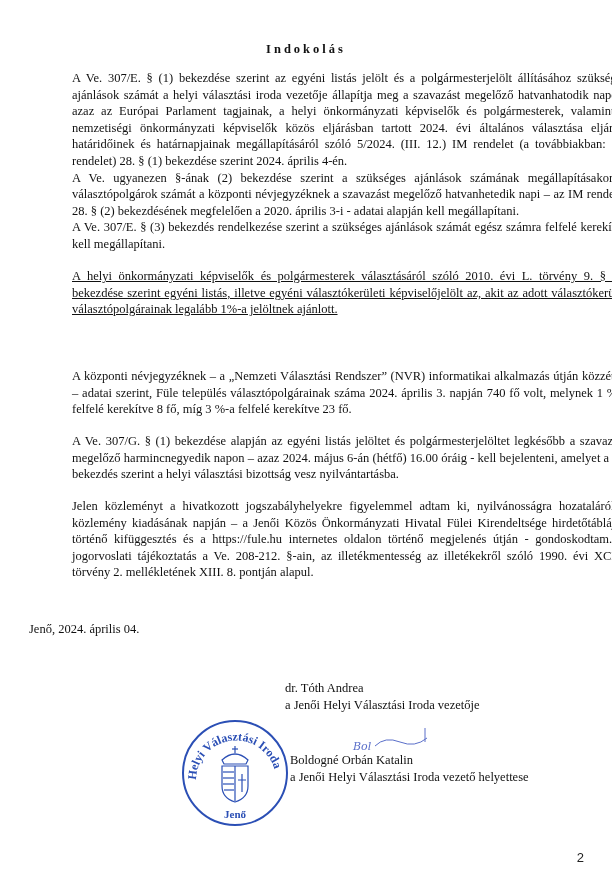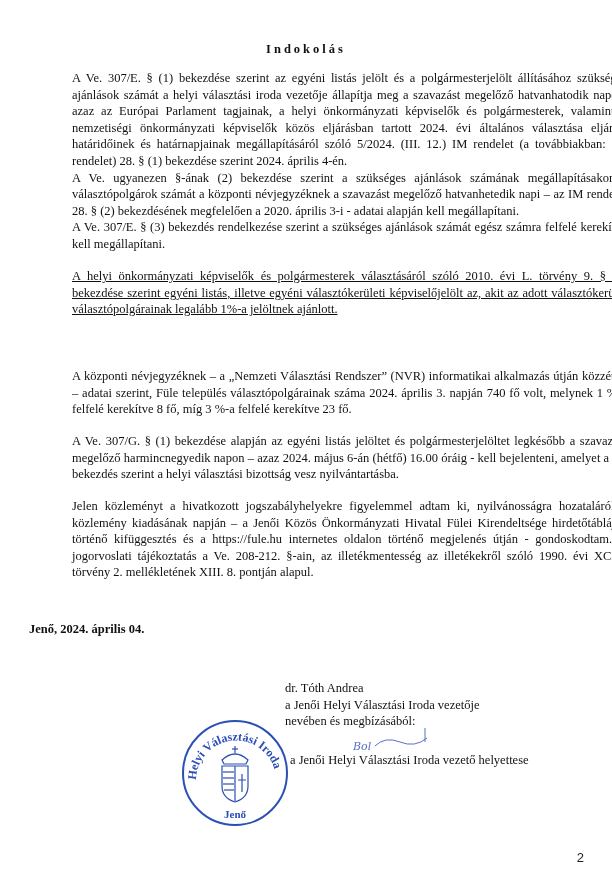--- a/index.html
+++ b/index.html
@@ -3,21 +3,21 @@
 <meta charset="utf-8">
 <style>
   html, body { margin: 0; padding: 0; background: #ffffff; }
   body { width: 612px; height: 884px; position: relative; overflow: hidden;
          font-family: "Liberation Serif", "DejaVu Serif", serif; color: #111; }
   .title { position: absolute; top: 42px; left: 0; width: 612px; text-align: center;
            font-weight: bold; font-size: 12.5px; letter-spacing: 3px; }
   .body { position: absolute; left: 29px; width: 555px; font-size: 12.5px;
           line-height: 16.6px; text-align: justify; margin-left: 43px; }
   .body p { margin: 0; }
-  .date { position: absolute; left: 29px; top: 622px; font-size: 12.5px; font-weight: bold; }
+  .date { position: absolute; left: 29px; top: 622px; font-size: 12.5px; }
   .sig { position: absolute; font-size: 12.5px; line-height: 16.6px; }
   .page-num { position: absolute; right: 28px; top: 850px; font-family: "Liberation Sans", sans-serif; font-size: 13px; color: #222; }
   .stamp { position: absolute; left: 180px; top: 718px; width: 110px; height: 110px; }
   .signature { position: absolute; left: 345px; top: 728px; width: 90px; height: 30px; }
 </style>
 </head>
 <body>
 
 <div class="title">Indokolás</div>
 
@@ -41,21 +41,20 @@
 
 <div class="body" style="top:498px;">
   <p>Jelen közleményt a hivatkozott jogszabályhelyekre figyelemmel adtam ki, nyilvánosságra hozataláról a közlemény kiadásának napján – a Jenői Közös Önkormányzati Hivatal Fülei Kirendeltsége hirdetőtábláján történő kifüggesztés és a https://fule.hu internetes oldalon történő megjelenés útján - gondoskodtam. A jogorvoslati tájékoztatás a Ve. 208-212. §-ain, az illetékmentesség az illetékekről szóló 1990. évi XCIII. törvény 2. mellékletének XIII. 8. pontján alapul.</p>
 </div>
 
 <div class="date">Jenő, 2024. április 04.</div>
 
 <div class="sig" style="left:285px; top:680px; width:260px;">
   <div>dr. Tóth Andrea</div>
   <div>a Jenői Helyi Választási Iroda vezetője</div>
-  <div>nevében és megbízásából:</div>
 </div>
 
 <svg class="stamp" viewBox="0 0 110 110">
   <defs>
     <path id="arcTop" d="M 16 62 A 40 40 0 0 1 94 50"></path>
     <path id="arcBot" d="M 40 96 A 40 40 0 0 0 72 96"></path>
   </defs>
   <circle cx="55" cy="55" r="52" fill="none" stroke="#2b4fb5" stroke-width="2"></circle>
   <text font-family="Liberation Serif, serif" font-size="12" font-weight="bold" fill="#2b4fb5">
     <textPath href="#arcTop">Helyi Választási Iroda</textPath>
@@ -75,16 +74,17 @@
   </g>
 </svg>
 
 <svg class="signature" viewBox="0 0 90 30">
   <text x="8" y="22" font-family="DejaVu Serif, serif" font-style="italic" font-size="11" fill="#5a6fc9">Bol</text>
   <path d="M 30 18 Q 40 8 55 14 Q 70 20 82 10" fill="none" stroke="#5a6fc9" stroke-width="1"></path>
   <path d="M 80 -2 L 80 14" fill="none" stroke="#5a6fc9" stroke-width="1"></path>
 </svg>
 
 <div class="sig" style="left:290px; top:752px; width:260px;">
+  <div>Boldogné Orbán Katalin</div>
   <div>a Jenői Helyi Választási Iroda vezető helyettese</div>
 </div>
 
 <div class="page-num">2</div>
 
 </body></html>

